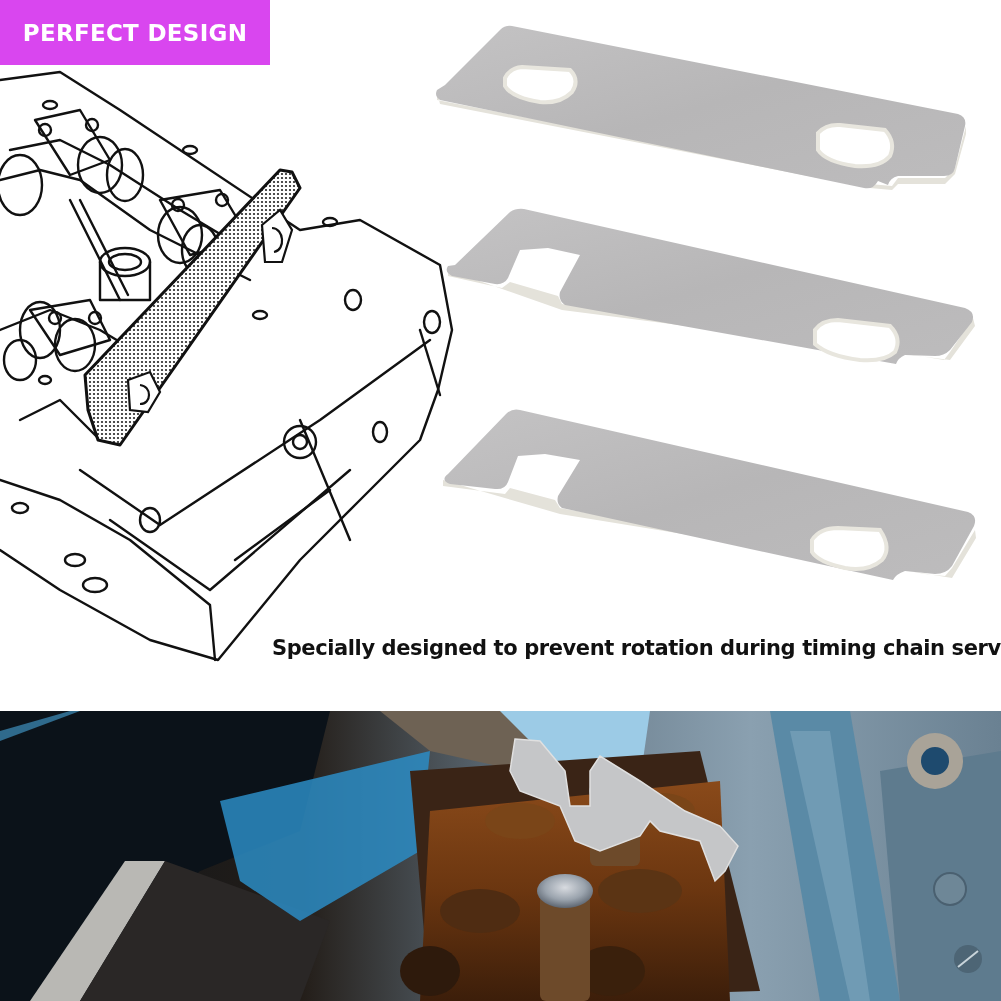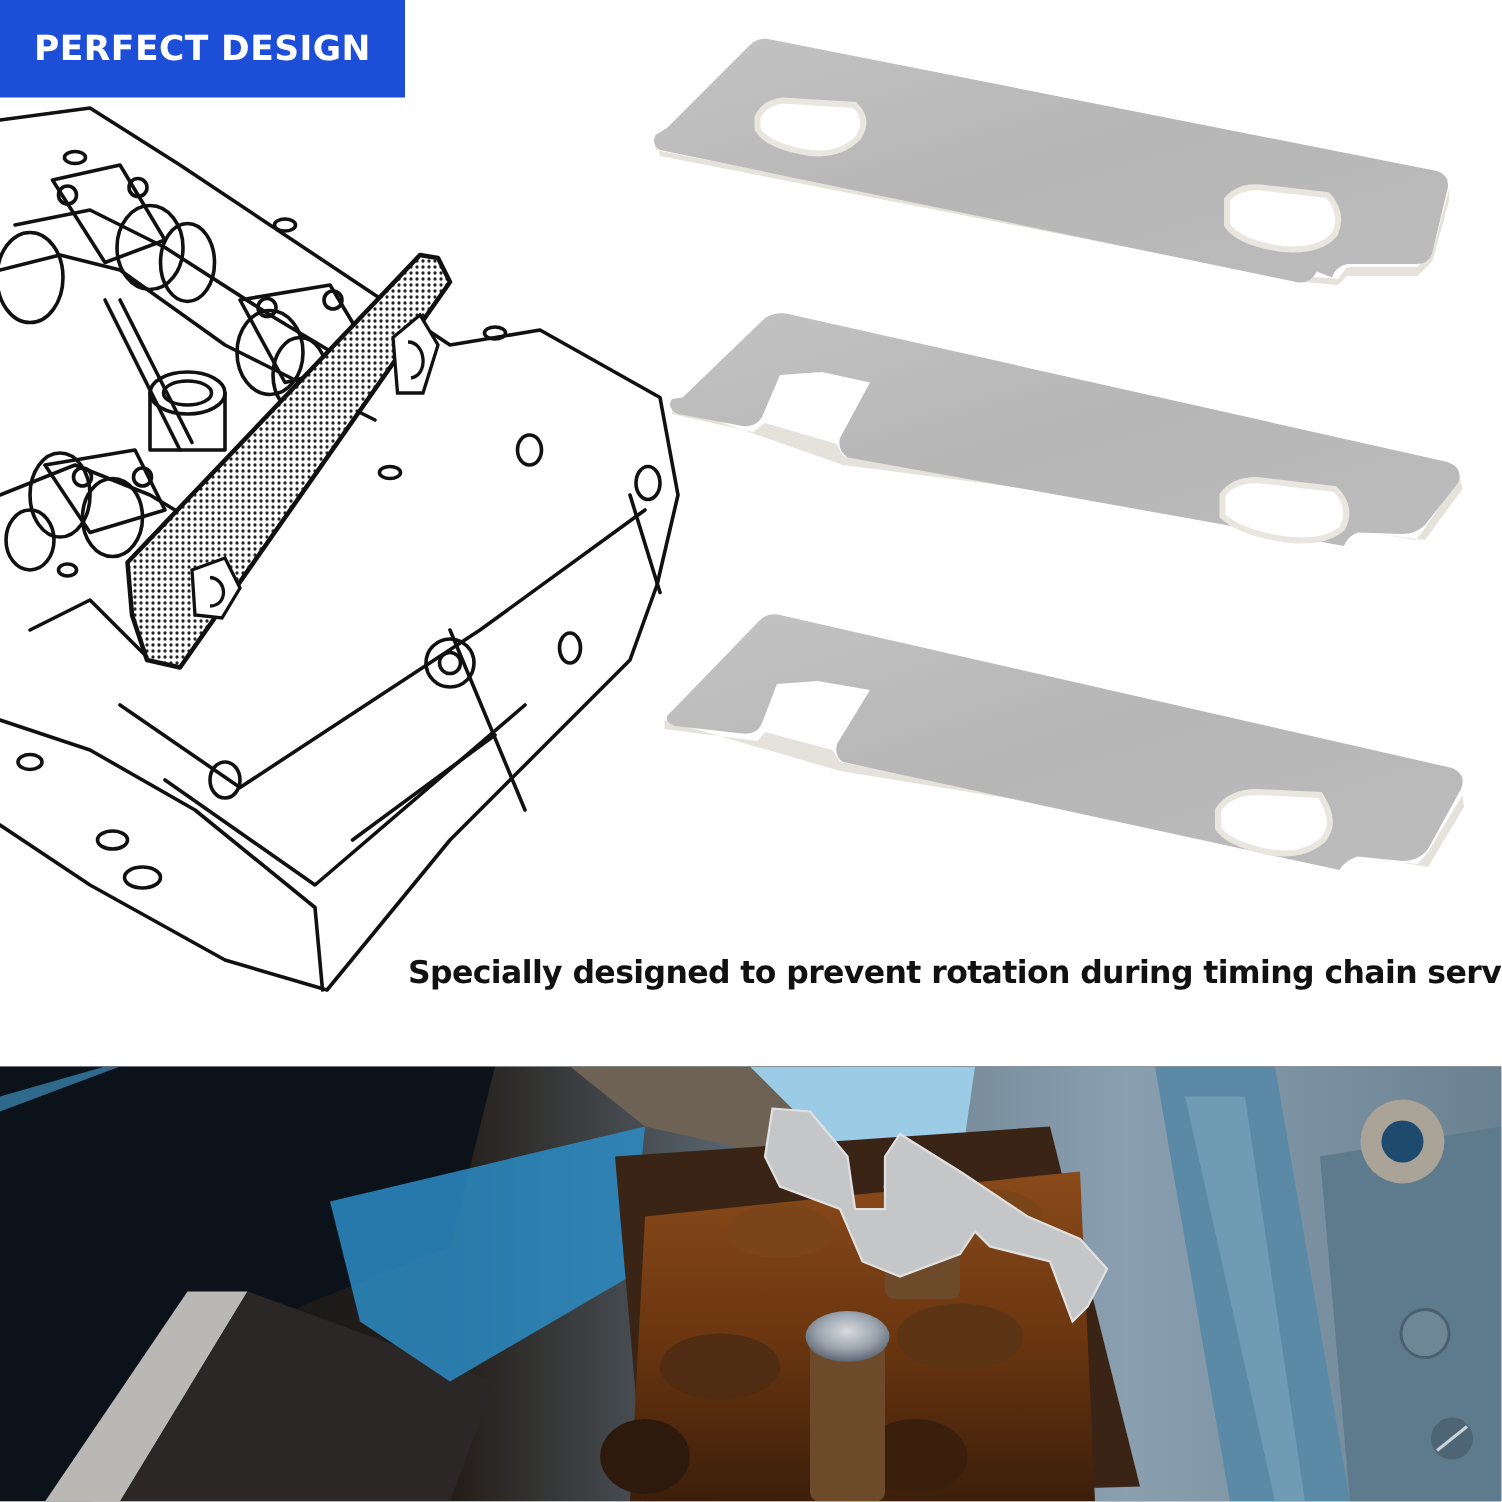--- a/index.html
+++ b/index.html
@@ -3,21 +3,21 @@
 <meta charset="utf-8">
 <style>
   html, body { margin: 0; padding: 0; }
   body {
     width: 1001px; height: 1001px; overflow: hidden;
     background: #ffffff; position: relative;
     font-family: "Liberation Sans", "DejaVu Sans", sans-serif;
   }
   .banner {
     position: absolute; left: 0; top: 0; width: 270px; height: 65px;
-    background: #1d4ed8; display: flex; align-items: center; justify-content: center;
+    background: #d946ef; display: flex; align-items: center; justify-content: center;
   }
   .banner span {
     color: #ffffff; font-weight: bold; font-size: 23px; letter-spacing: 0.3px;
     font-family: "DejaVu Sans", sans-serif;
   }
   .illustration { position: absolute; left: 0; top: 60px; width: 460px; height: 605px; }
   .plates { position: absolute; left: 430px; top: 15px; width: 571px; height: 580px; }
   .caption {
     position: absolute; left: 272px; top: 636px; width: 720px;
     font-size: 21px; font-weight: bold; color: #111111;

